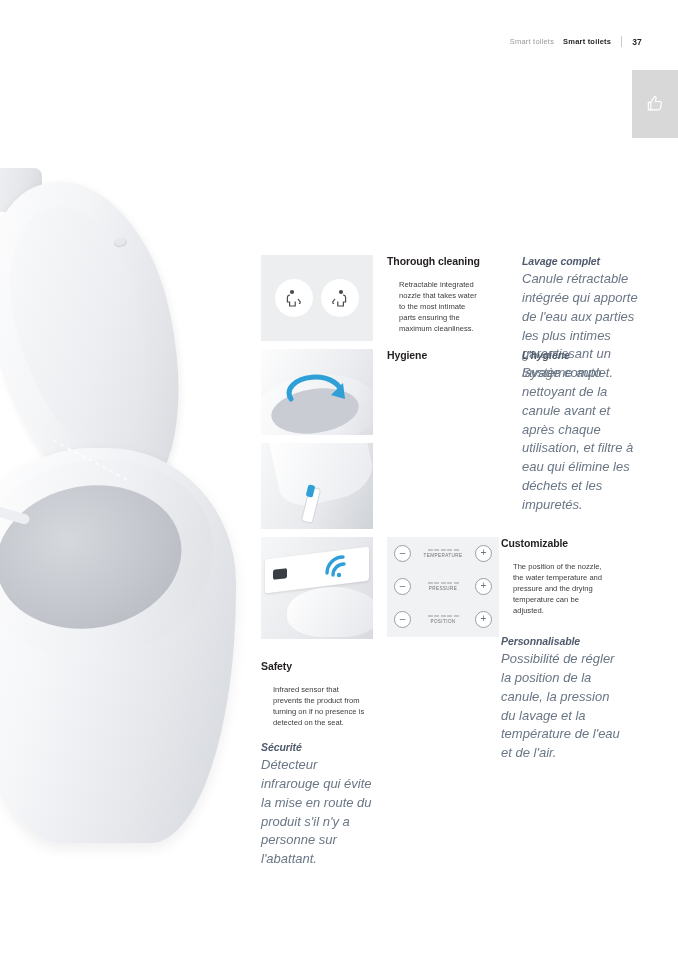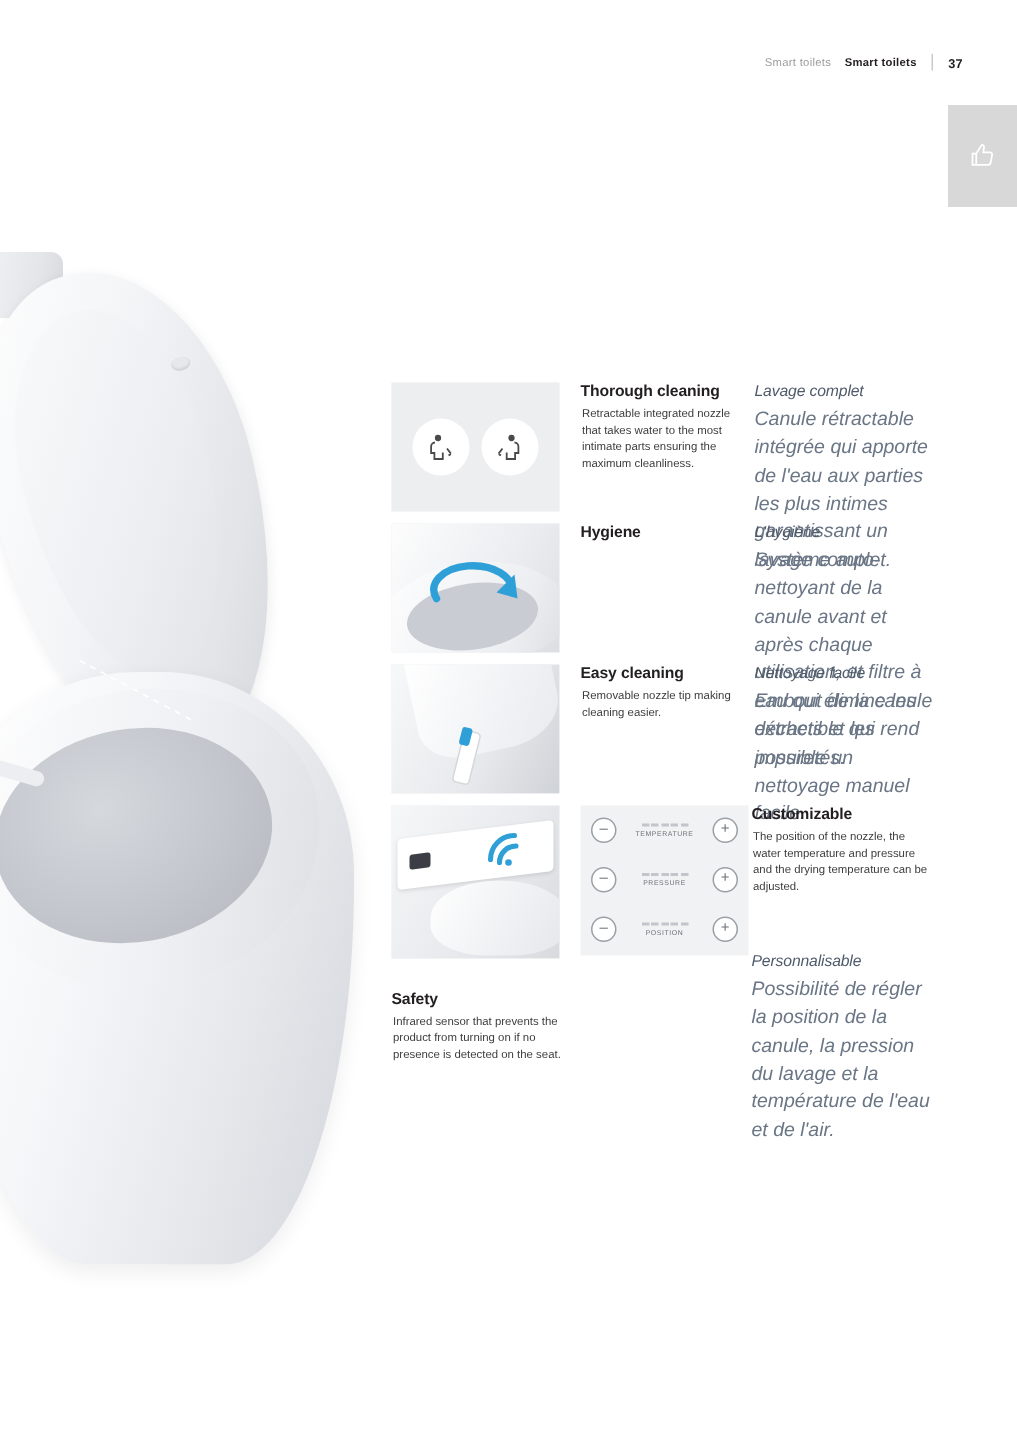--- a/index.html
+++ b/index.html
@@ -180,41 +180,41 @@
     height: 86px;
     overflow: hidden;
     background: #eceef0;
   }
   .feature-texts {
     position: absolute;
     left: 126px;
     top: 0;
     width: 264px;
     display: flex;
-    gap: 8px;
+    gap: 27px;
   }
   .col-en { width: 108px; }
   .col-fr { width: 120px; }
   h3.f-title {
     margin: 0 0 3px 0;
     font-size: 10.5px;
     font-weight: bold;
     color: #231f20;
     letter-spacing: -0.1px;
   }
   h3.f-title-fr {
     margin: 0 0 3px 0;
     font-size: 10.5px;
-    font-weight: normal;
+    font-weight: bold;
     font-style: italic;
     color: #4f5b6b;
     letter-spacing: -0.1px;
   }
   p.f-body {
-    margin: 1px;
+    margin: 12px;
     font-size: 7.6px;
     line-height: 1.45;
     color: #3c3c3c;
   }
   p.f-body-fr {
     margin: 0;
     font-size: 13px;
     line-height: 1.45;
     font-style: italic;
     color: #6a7685;
@@ -384,30 +384,20 @@
     </div>
   </div>
 
   <div class="feature-row">
     <div class="thumb">
       <div class="t3-bg"></div>
       <div class="t3-body"></div>
       <div class="t3-nozzle"></div>
       <div class="t3-tip"></div>
     </div>
-    <div class="feature-texts">
-      <div class="col-en">
-        <h3 class="f-title">Easy cleaning</h3>
-        <p class="f-body">Removable nozzle tip making cleaning easier.</p>
-      </div>
-      <div class="col-fr">
-        <h3 class="f-title-fr">Nettoyage facile</h3>
-        <p class="f-body-fr">Embout de la canule extractible qui rend possible un nettoyage manuel facile.</p>
-      </div>
-    </div>
   </div>
 
   <div class="feature-row" style="min-height:110px;">
     <div class="thumb" style="height:102px;">
       <div class="t4-bg"></div>
       <div class="t4-panel"></div>
       <div class="t4-sensor"></div>
       <div class="t4-bowl"></div>
       <span style="position:absolute;left:62px;top:14px;">
         <svg width="34" height="28" viewBox="0 0 34 28" fill="none" stroke="#2f9fd8" stroke-width="3.4" stroke-linecap="round">
@@ -470,13 +460,17 @@
     <div class="cust-text-fr">
       <h3 class="f-title-fr">Personnalisable</h3>
       <p class="f-body-fr">Possibilité de régler la position de la canule, la pression du lavage et la température de l'eau et de l'air.</p>
     </div>
   </div>
 </div>
 
 <div class="safety">
   <h3 class="f-title">Safety</h3>
   <p class="f-body">Infrared sensor that prevents the product from turning on if no presence is detected on the seat.</p>
+  <div class="safety-fr">
+    <h3 class="f-title-fr">Sécurité</h3>
+    <p class="f-body-fr">Détecteur infrarouge qui évite la mise en route du produit s'il n'y a personne sur l'abattant.</p>
+  </div>
 </div>
 
 </body></html>

